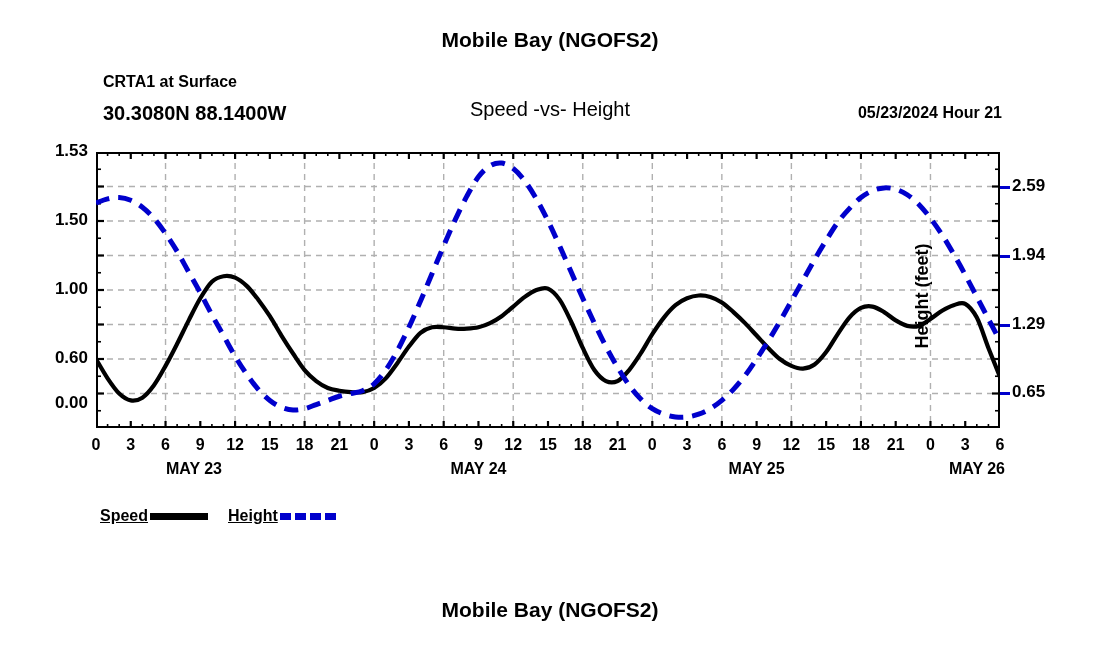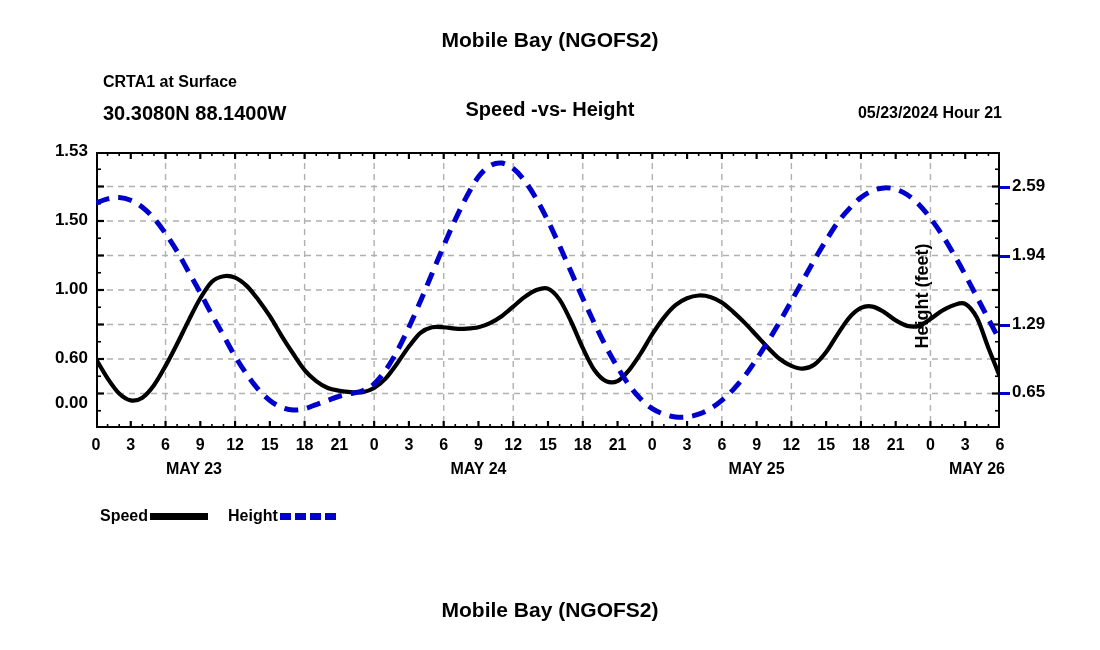--- a/index.html
+++ b/index.html
@@ -53,21 +53,21 @@
     font-size: 20px;
     font-weight: bold;
   }
   .subtitle {
     position: absolute;
     top: 98px;
     left: 0;
     width: 1100px;
     text-align: center;
     font-size: 20px;
-    font-weight: bold;
+    font-weight: normal;
   }
   .run-stamp {
     position: absolute;
     top: 104px;
     right: 98px;
     font-size: 16px;
     font-weight: bold;
   }
 
   
@@ -138,20 +138,21 @@
   .legend {
     position: absolute;
     top: 507px;
     left: 100px;
     display: flex;
     align-items: center;
   }
   .legend-entry {
     display: flex;
     align-items: center;
+    text-decoration: underline;
   }
   .legend-entry + .legend-entry { margin-left: 20px; }
   .legend-text {
     font-size: 16px;
     font-weight: bold;
   }
   .legend-swatch {
     width: 58px;
     height: 7px;
     margin-left: 2px;

